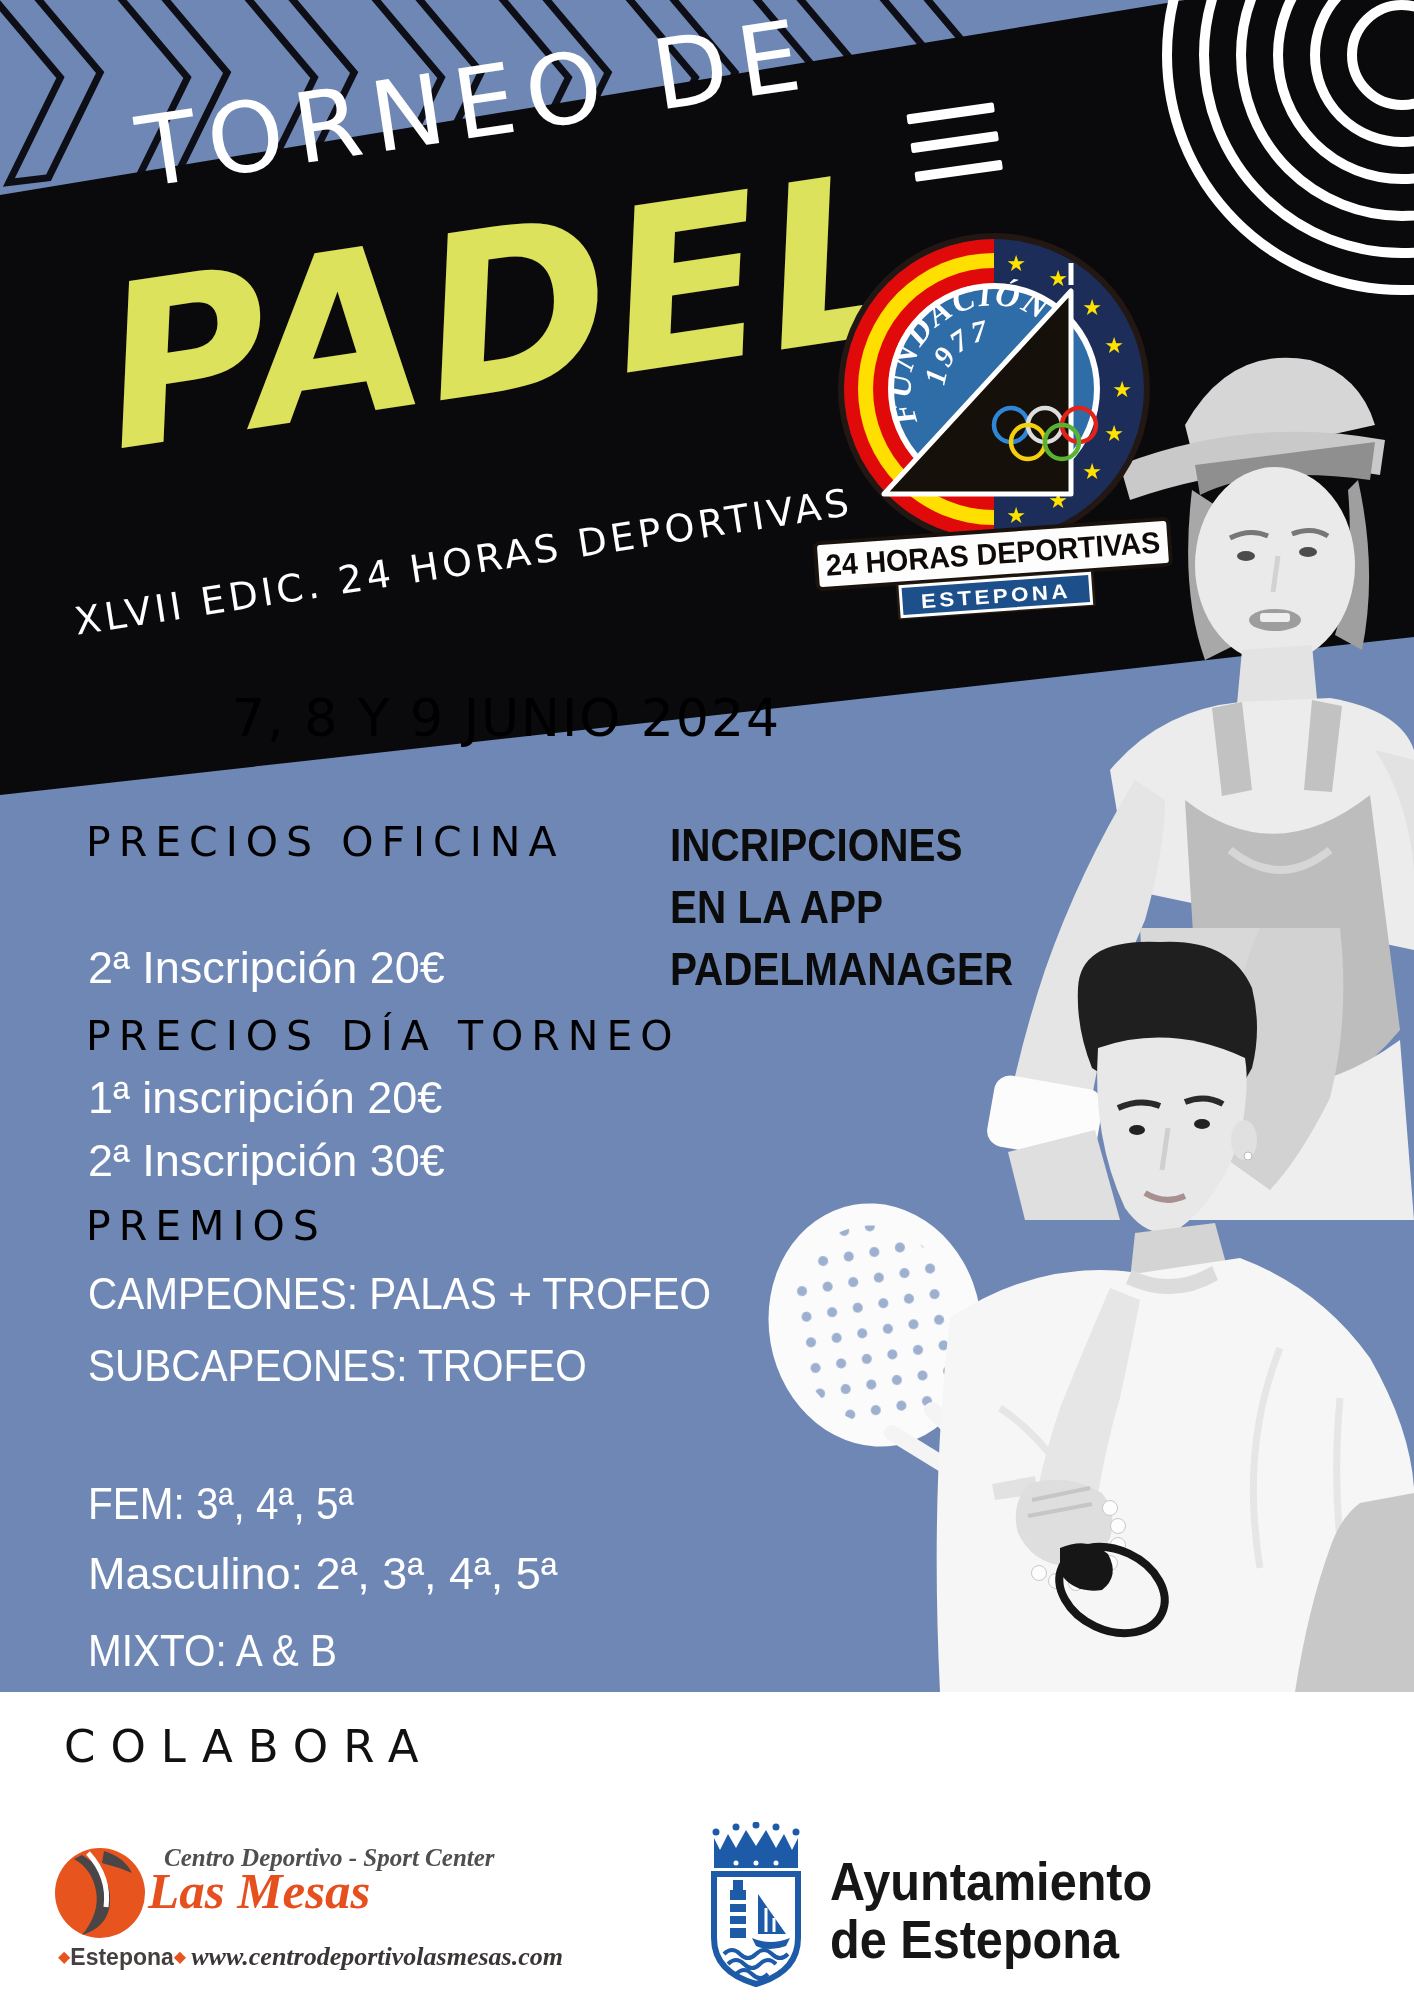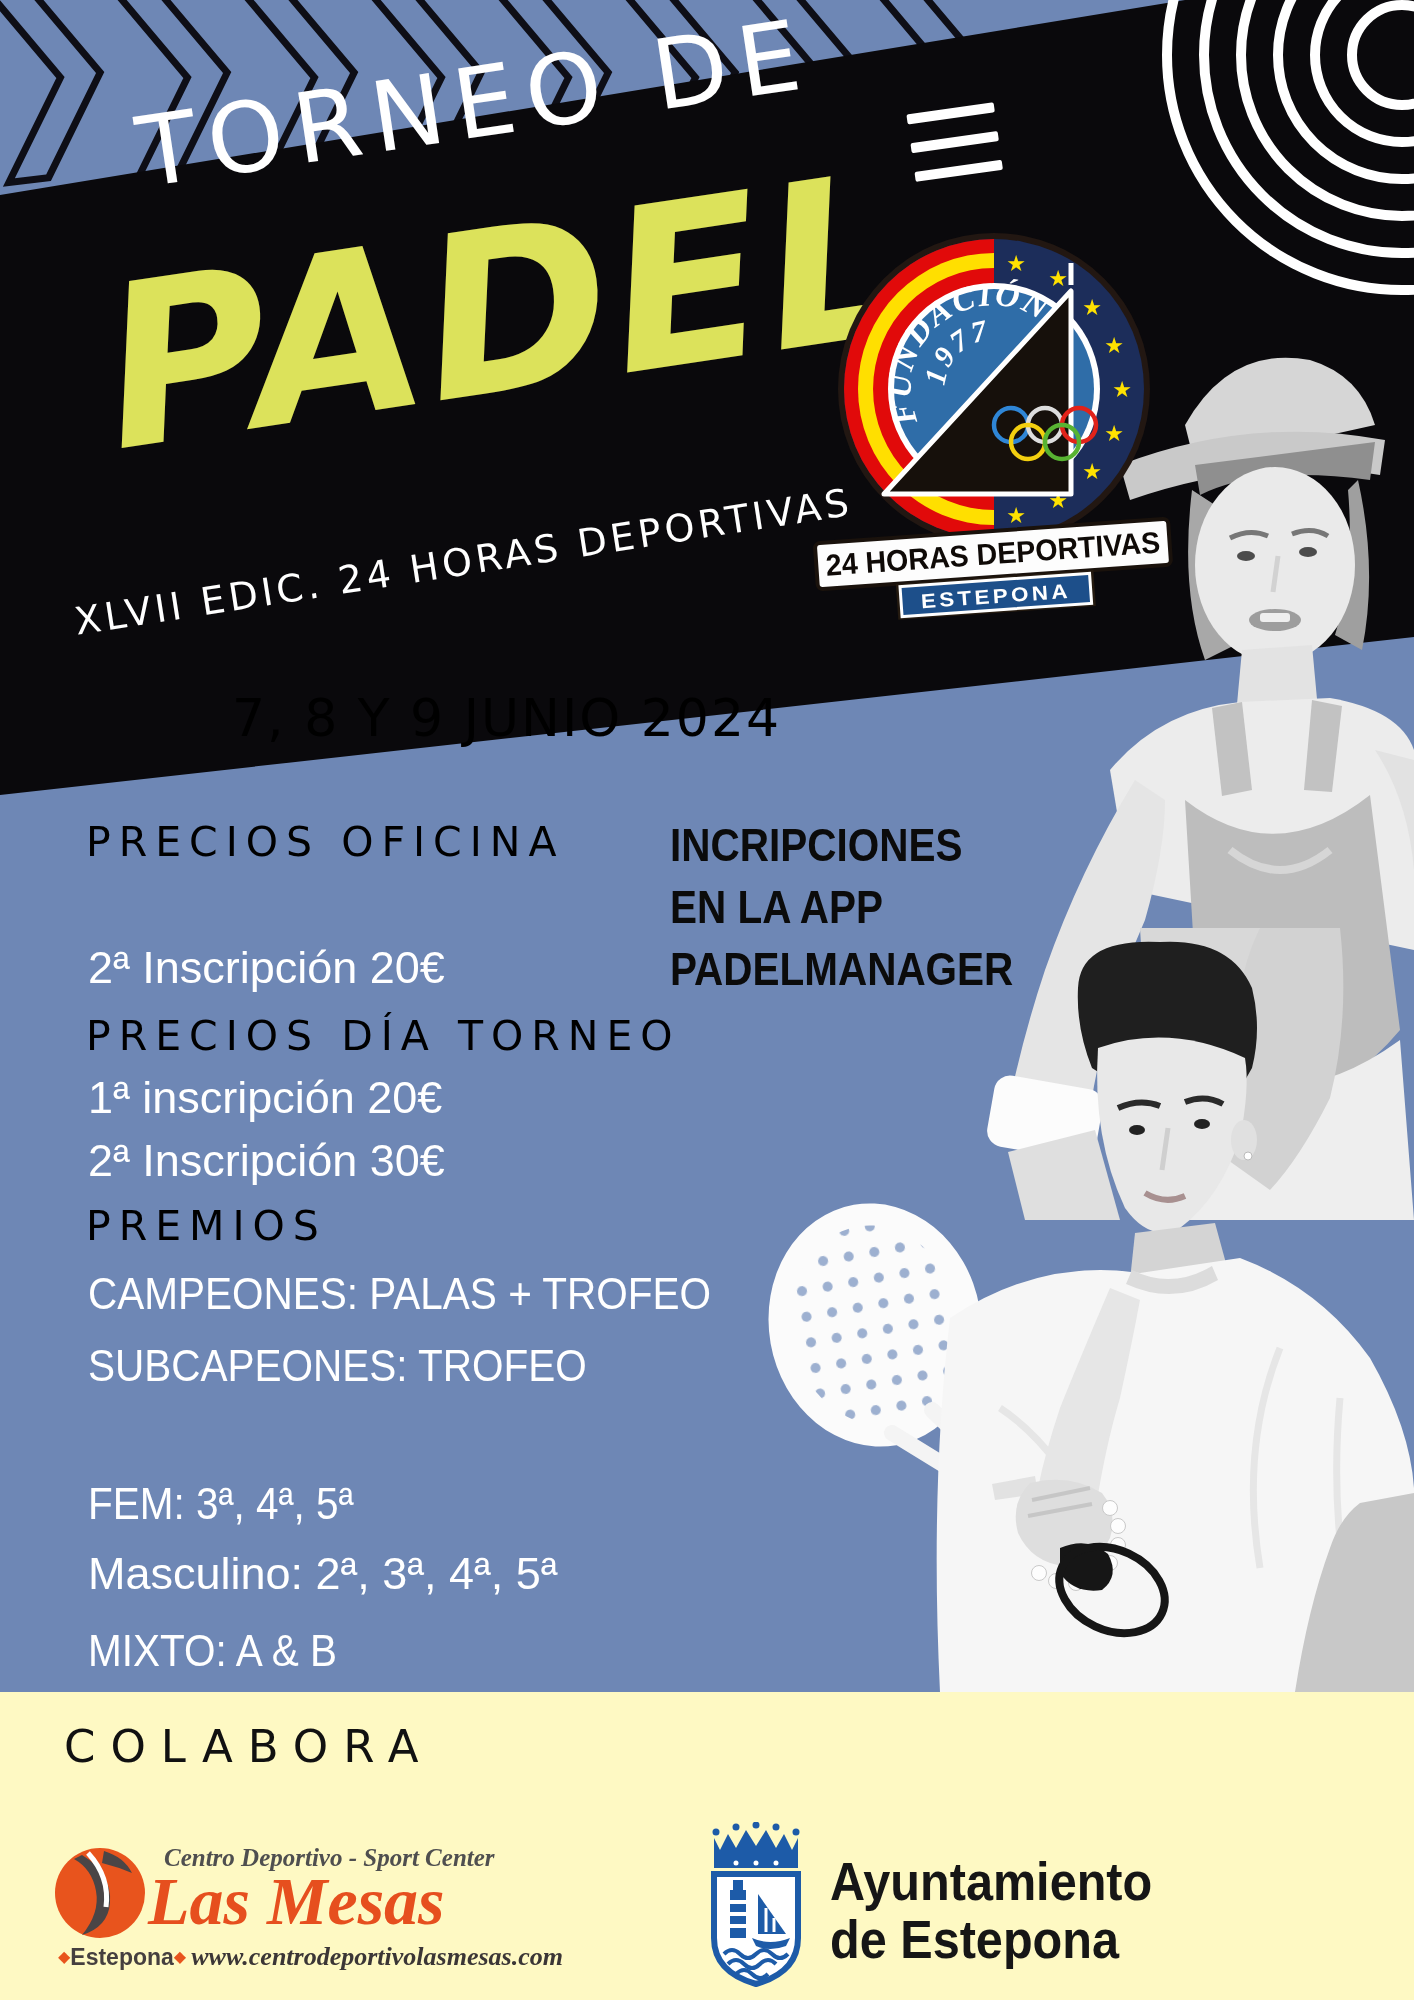--- a/index.html
+++ b/index.html
@@ -26,25 +26,25 @@
   .photo-woman{left:930px;top:330px;z-index:4;}
   .photo-man{left:640px;top:928px;z-index:4;}
   .edition{left:75px;top:600px;z-index:6;color:#fff;font-size:38px;letter-spacing:4px;
     transform:rotate(-8.8deg);transform-origin:left center;white-space:nowrap;}
   .date{left:232px;top:688px;z-index:6;color:#000000;font-size:52px;letter-spacing:2px;white-space:nowrap;}
   .heading{left:86px;z-index:6;color:#000000;font-size:41px;letter-spacing:8px;white-space:nowrap;}
   .bodyline{left:88px;z-index:6;color:#fff;font-size:45px;white-space:nowrap;}
   .cond{transform:scaleX(.9);transform-origin:left center;}
   .note-line{left:670px;z-index:6;color:#0b0b0b;font-size:46px;font-weight:bold;
     transform:scaleX(.88);transform-origin:left center;white-space:nowrap;}
-  .footer-band{left:0;top:1692px;width:1414px;height:308px;background:#fef9c3;z-index:7;}
+  .footer-band{left:0;top:1692px;width:1414px;height:308px;background:#ffffff;z-index:7;}
   .colabora{left:64px;top:28px;color:#111;font-size:45px;letter-spacing:15px;white-space:nowrap;}
   .lm-ball{left:52px;top:151px;}
   .lm-tagline{left:164px;top:152px;color:#4f4f4f;font-size:25px;white-space:nowrap;}
-  .lm-name{left:148px;top:170px;color:#e64f1e;font-size:68px;white-space:nowrap;}
+  .lm-name{left:148px;top:170px;color:#e64f1e;font-size:51px;white-space:nowrap;}
   .lm-bottom{left:58px;top:250px;white-space:nowrap;color:#3b3636;}
   .lm-dot{color:#e8541d;font-size:16px;vertical-align:3px;font-style:normal;}
   .lm-city{font-family:"Liberation Sans",sans-serif;font-weight:bold;font-size:23px;color:#453f3f;font-style:normal;}
   .lm-url{font-size:26px;}
   .ay-crest{left:700px;top:130px;}
   .ay-text{left:830px;color:#161616;font-size:54px;font-weight:bold;white-space:nowrap;
     transform:scaleX(.9);transform-origin:left top;font-family:"Liberation Sans",sans-serif;}
   .ay1{top:158px;} .ay2{top:216px;}
 </style>
 </head>

